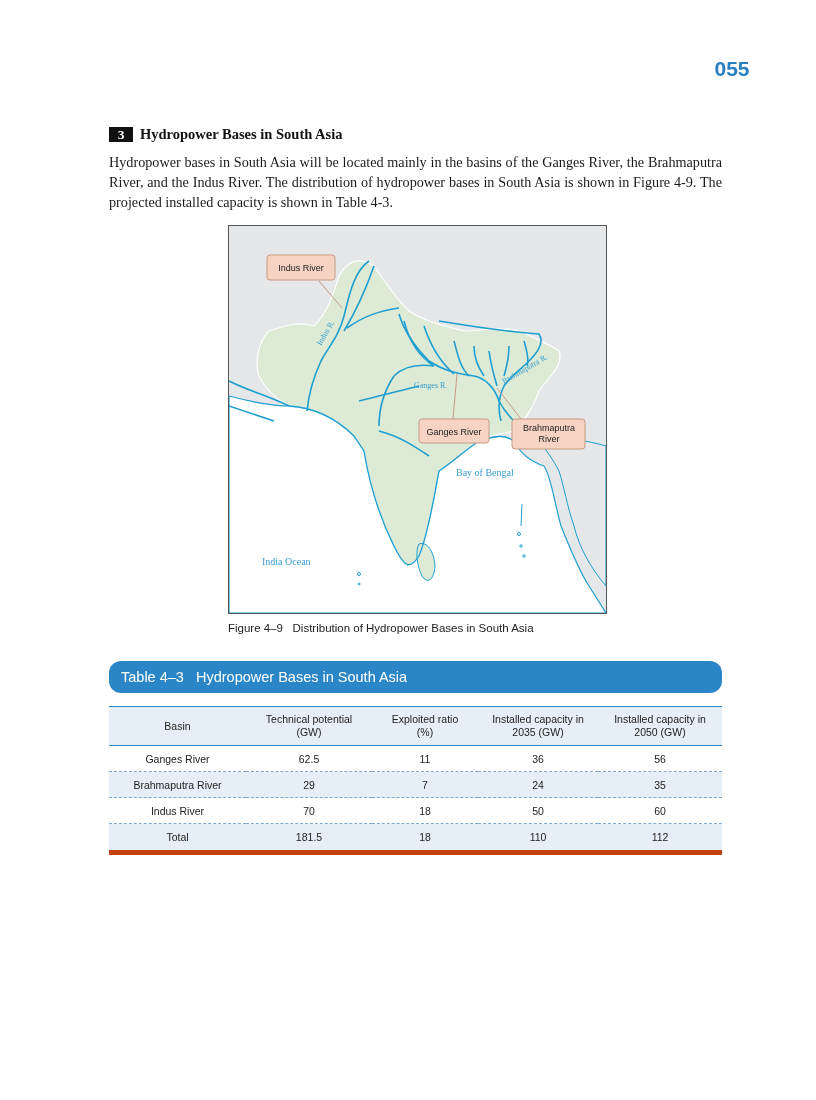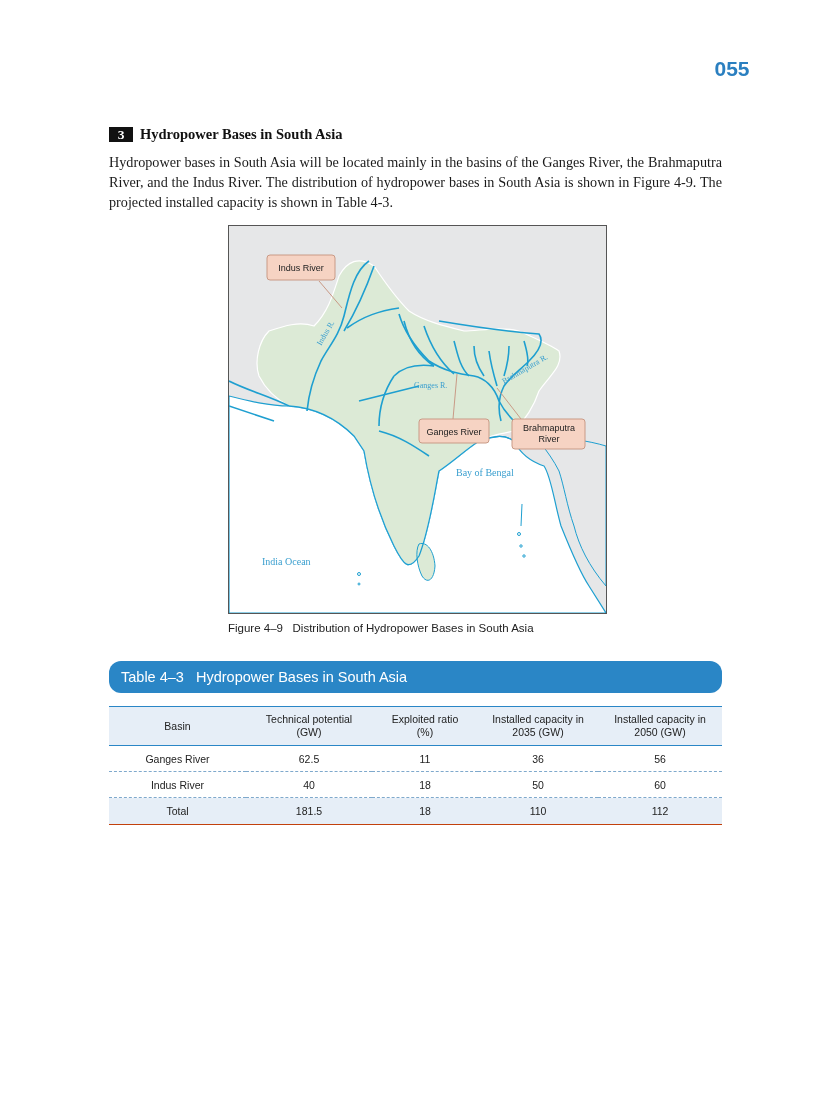--- a/index.html
+++ b/index.html
@@ -46,21 +46,21 @@
   .data-table th {
     background: #e6eef7; font-weight: normal; height: 38px; padding: 0 4px;
     border-top: 1.5px solid #2a86c6; border-bottom: 1.5px solid #2a86c6;
     text-align: center; vertical-align: middle; line-height: 13px;
   }
   .data-table td {
     height: 25px; text-align: center; vertical-align: middle;
     border-bottom: 1px dashed #7fa9cc; padding: 0;
   }
   .data-table tr.alt td { background: #e6eef7; }
-  .data-table tr.total td { background: #e6eef7; border-bottom: 1px solid #c2410c; height: 26px; }
+  .data-table tr.total td { background: #e6eef7; border-bottom: 5px solid #c2410c; height: 26px; }
   .map-label { font-family: "Liberation Sans", sans-serif; font-size: 9px; fill: #222; }
   .sea-label { font-family: "Liberation Serif", serif; font-size: 10px; fill: #3a9fcf; }
   .river-label { font-family: "Liberation Serif", serif; font-size: 8px; fill: #3a9fcf; }
 </style>
 </head>
 <body>
 
 <div class="page-num">055</div>
 
 <div class="section-heading">
@@ -158,23 +158,30 @@
     </tr>
   </thead>
   <tbody>
     <tr>
       <td>Ganges River</td>
       <td>62.5</td>
       <td>11</td>
       <td>36</td>
       <td>56</td>
     </tr>
+    <tr class="alt">
+      <td>Brahmaputra River</td>
+      <td>29</td>
+      <td>7</td>
+      <td>24</td>
+      <td>35</td>
+    </tr>
     <tr>
       <td>Indus River</td>
-      <td>40</td>
+      <td>70</td>
       <td>18</td>
       <td>50</td>
       <td>60</td>
     </tr>
     <tr class="total">
       <td>Total</td>
       <td>181.5</td>
       <td>18</td>
       <td>110</td>
       <td>112</td>

